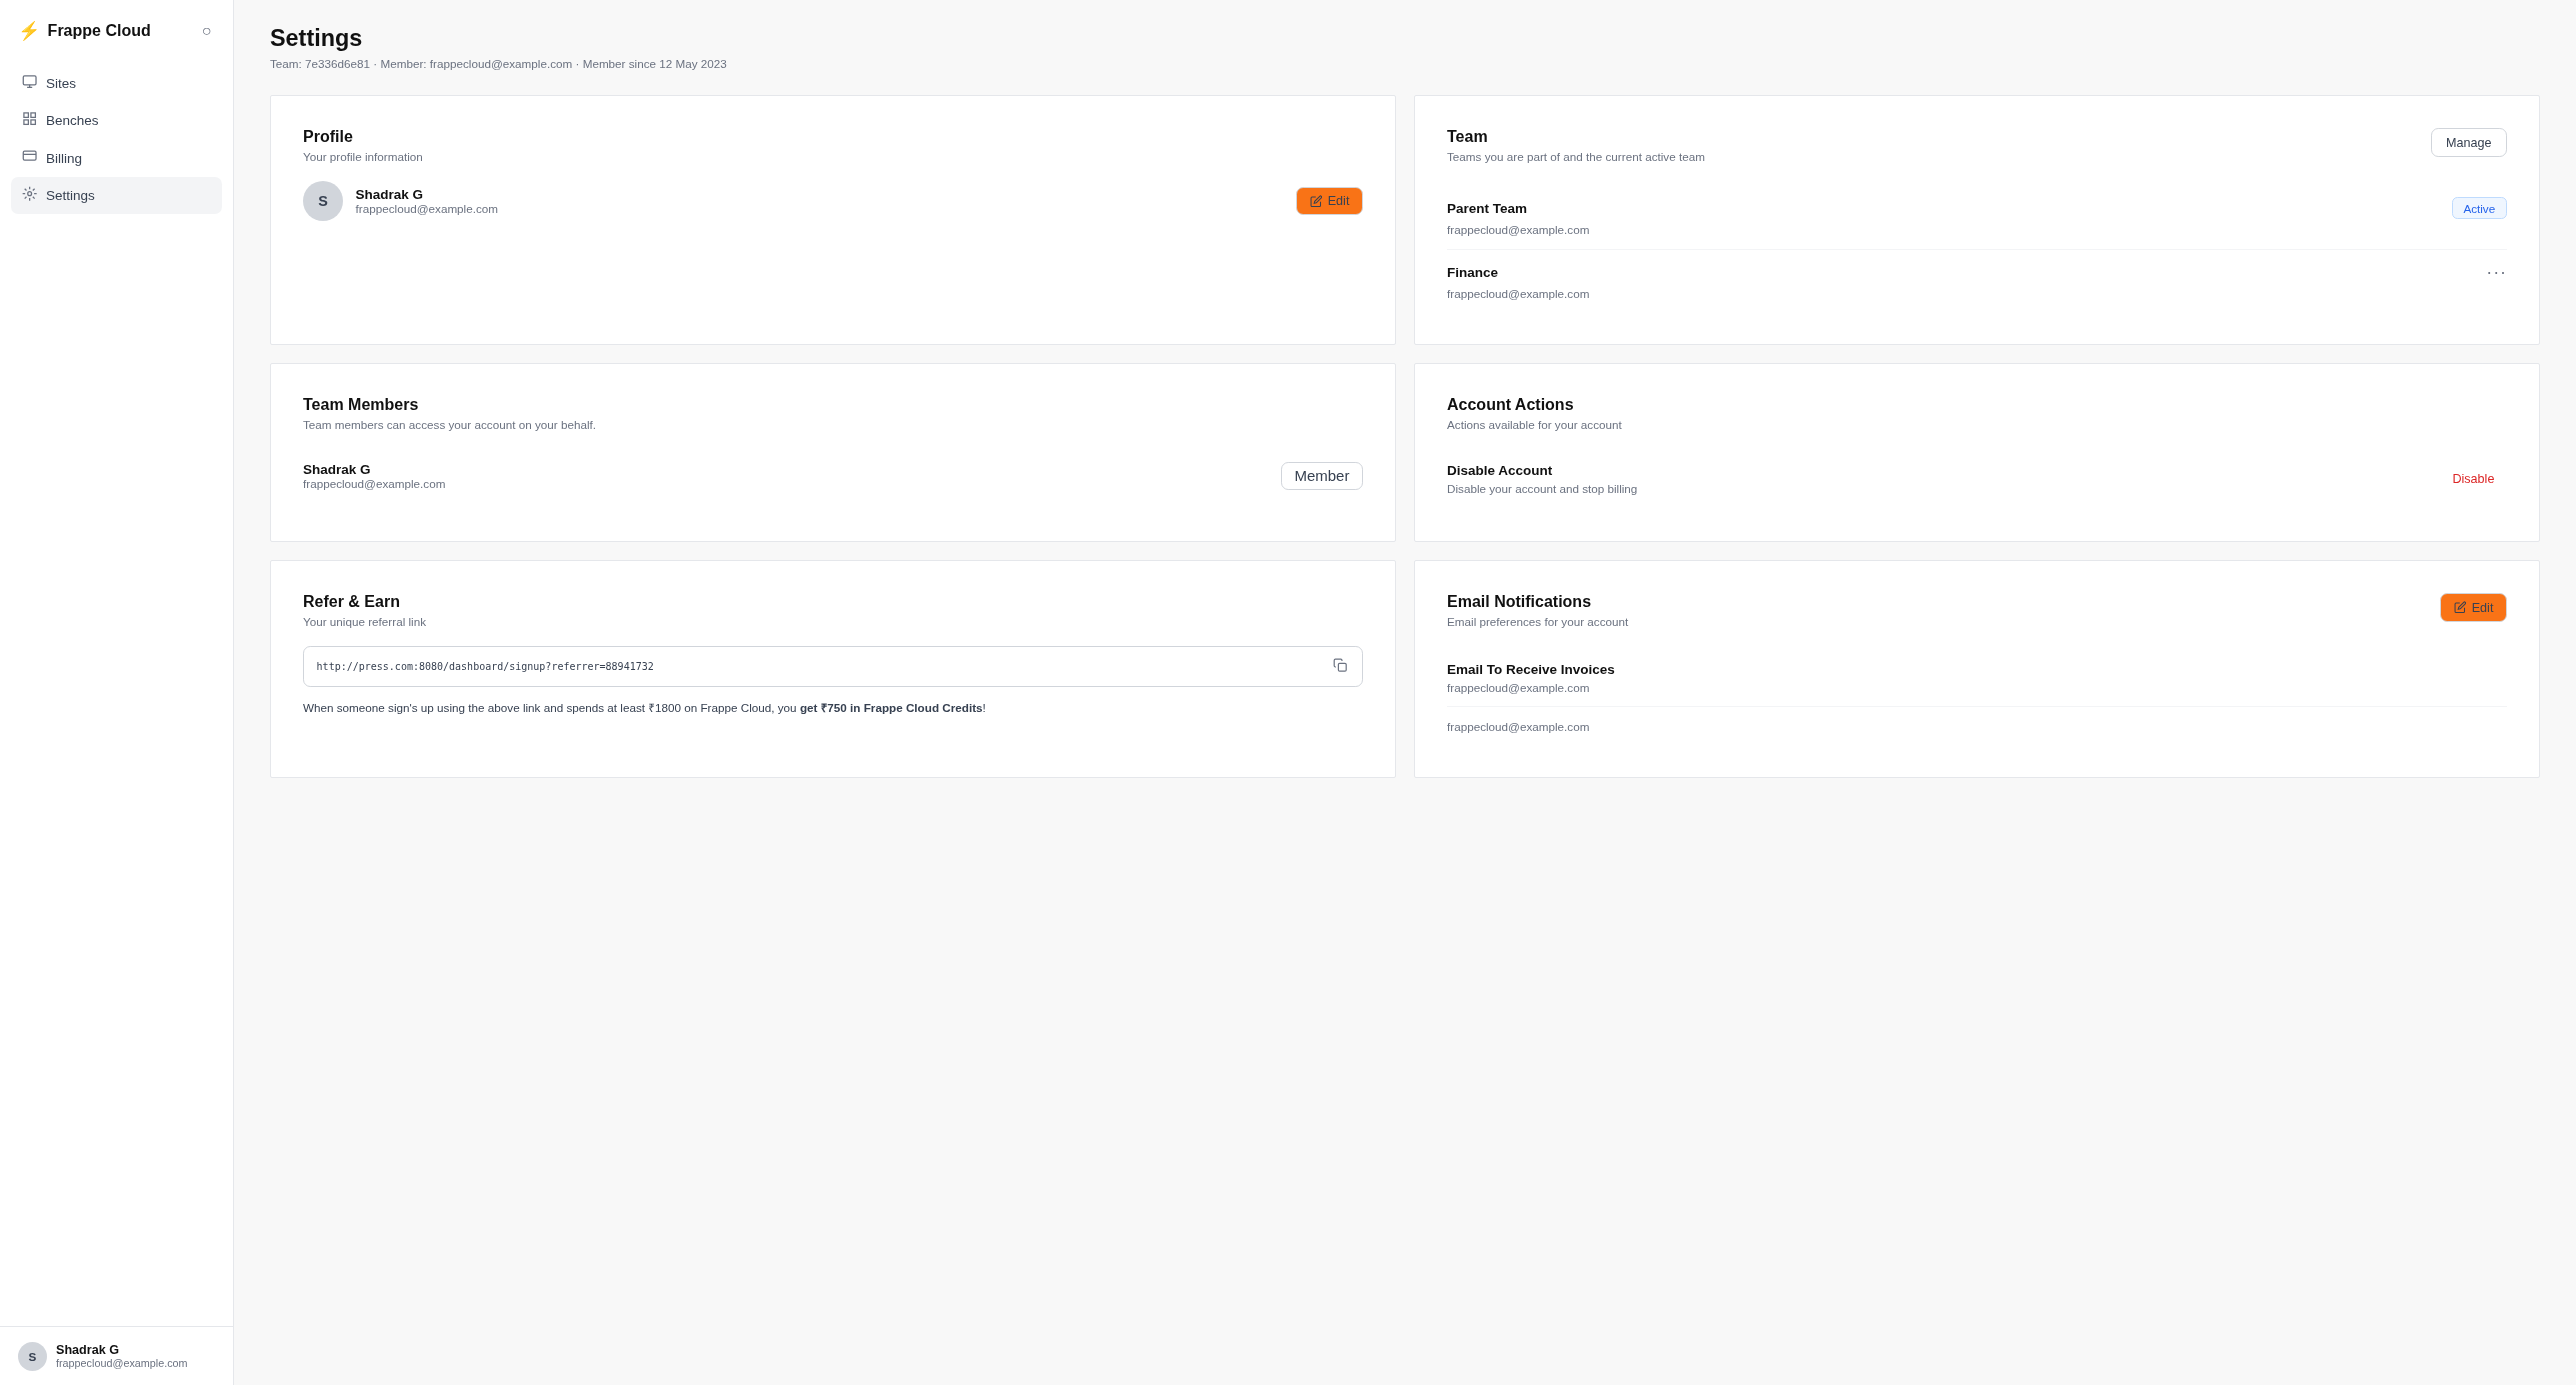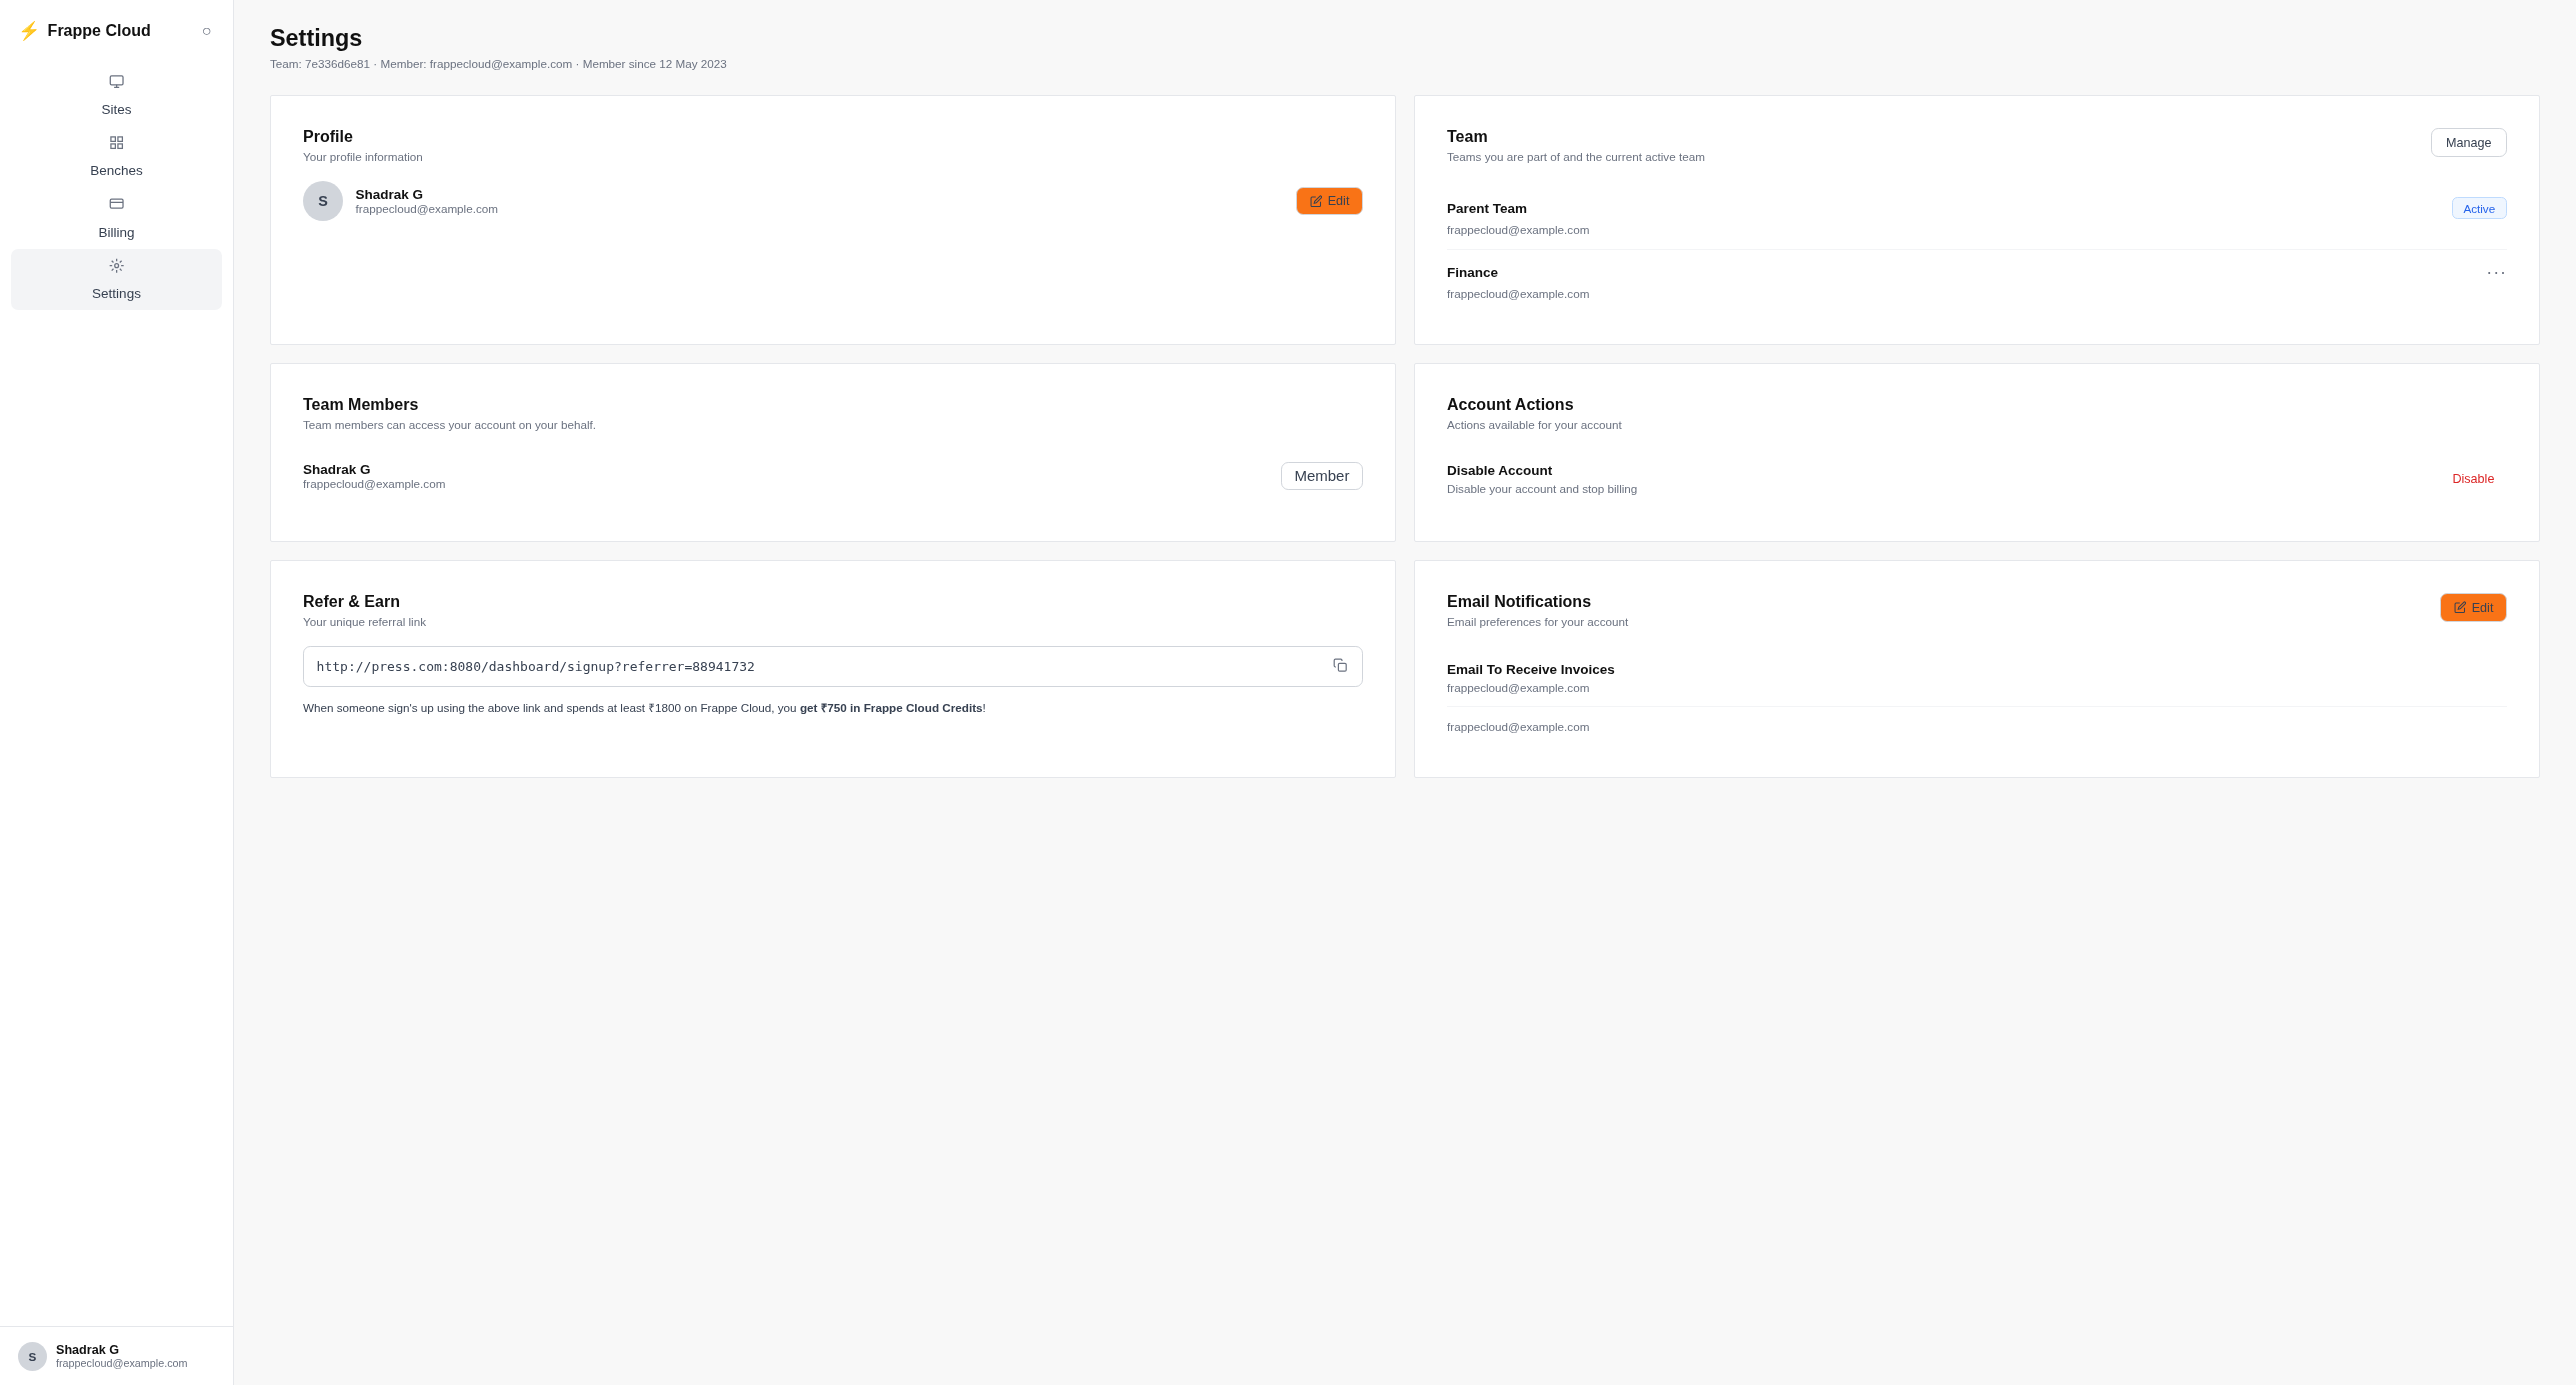--- a/index.html
+++ b/index.html
@@ -49,21 +49,20 @@
       display: flex;
       align-items: center;
       gap: 9px;
       padding: 9px 10.8px;
       border-radius: 7.2px;
       cursor: pointer;
       color: #374151;
       font-size: 13.5px;
       font-weight: 500;
       transition: background 0.15s;
-      flex-direction: column;
     }
     .nav-item.active { background: #f3f4f6; }
     .nav-icon { font-size: 15.3px; color: #6b7280; }
     .sidebar-footer {
       padding: 14.4px 18px;
       border-top: 0.9px solid #e5e7eb;
       display: flex;
       align-items: center;
       gap: 9px;
     }
@@ -260,21 +259,21 @@
       align-items: center;
       border: 0.9px solid #d1d5db;
       border-radius: 7.2px;
       background: #fff;
       padding: 9px 12.6px;
       gap: 9px;
       margin-bottom: 12.6px;
     }
     .referral-url {
       flex: 1;
-      font-size: 13px;
+      font-size: 10px;
       color: #374151;
       font-family: monospace;
       overflow: hidden;
       text-overflow: ellipsis;
       white-space: nowrap;
     }
     .copy-btn {
       background: none;
       border: none;
       cursor: pointer;

